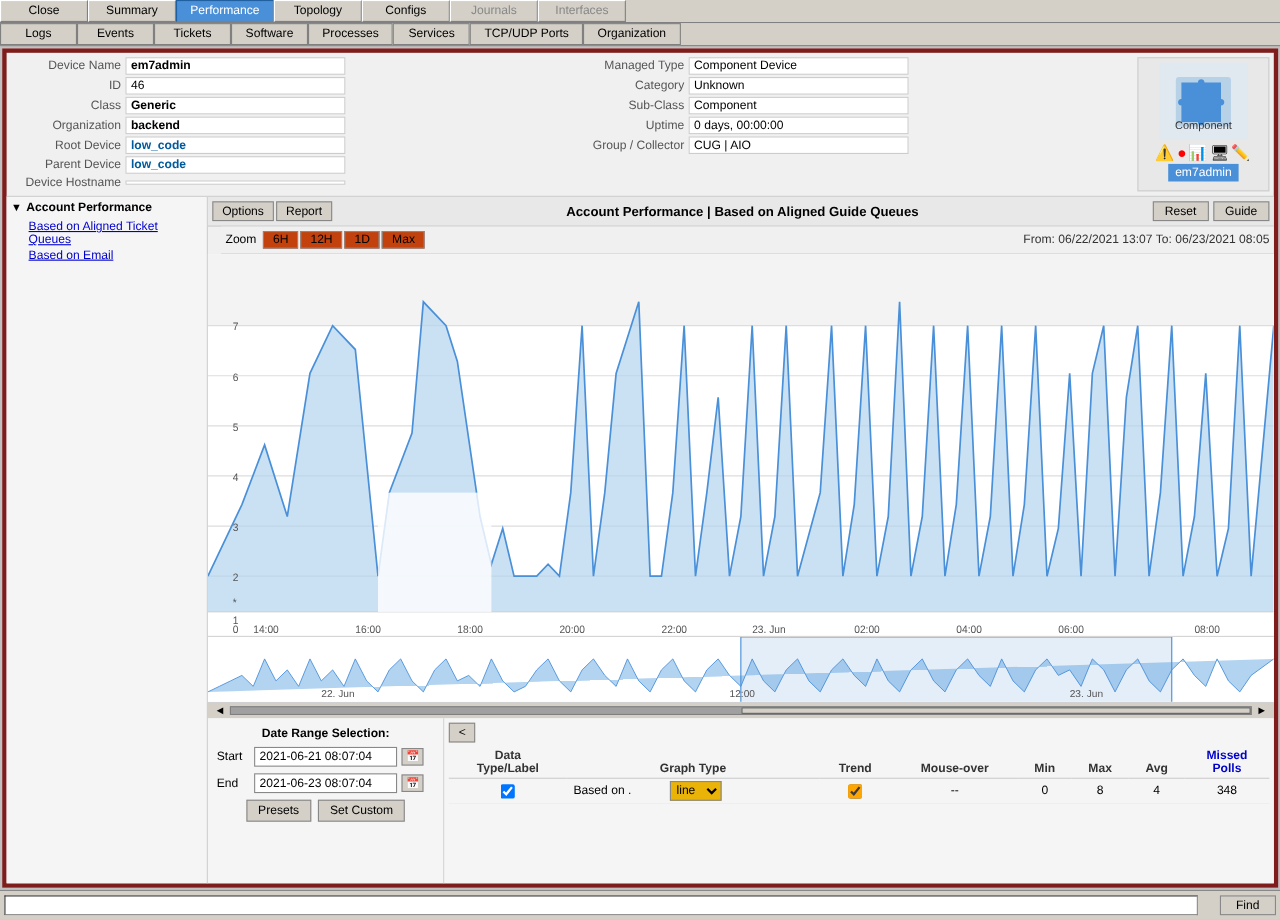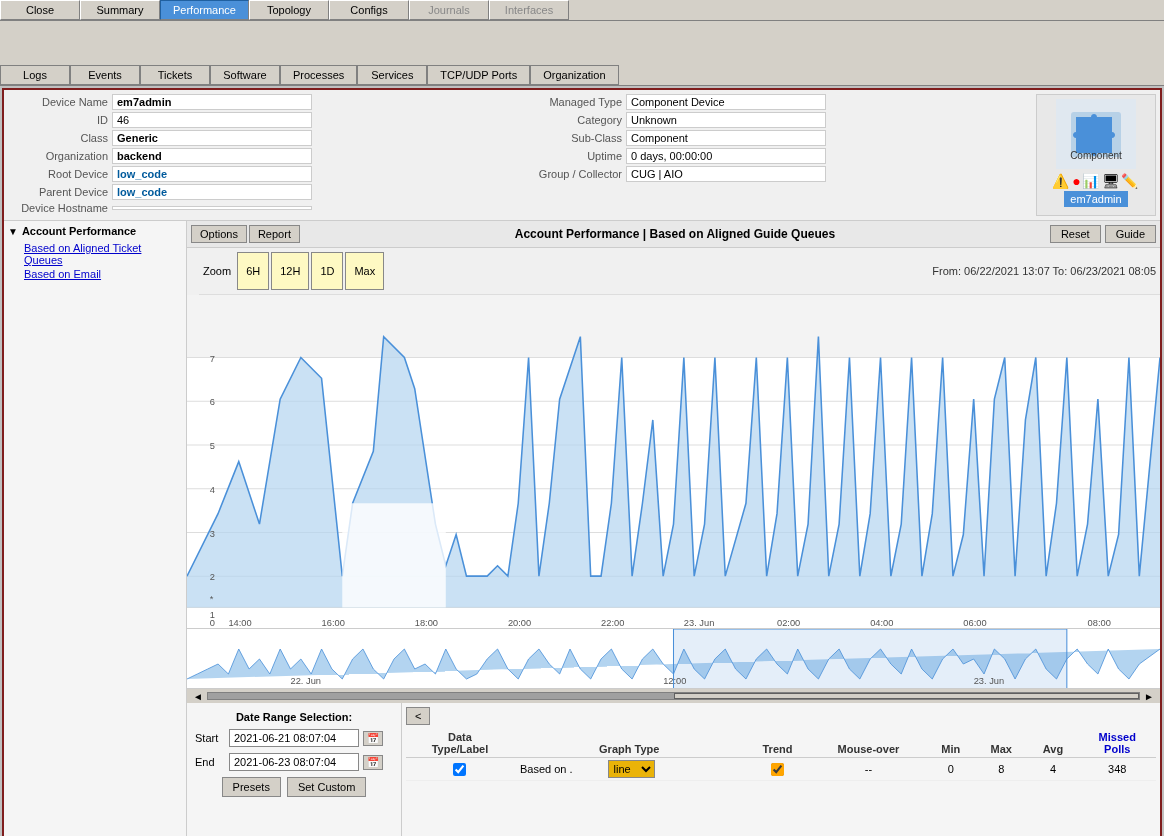--- a/index.html
+++ b/index.html
@@ -13,24 +13,24 @@
     }
     .top-nav button.active {
       background: #4a90d9; color: white;
       border-top: 1px solid #2060a0; border-left: 1px solid #2060a0;
     }
     .top-nav button.disabled { color: #888; }
 
     .second-nav { display: flex; background: #d4d0c8; border-bottom: 1px solid #808080; }
     .second-nav button {
       padding: 3px 12px; font-size: 11px; border: 1px solid #808080;
-      background: #d4d0c8; cursor: pointer; min-width: 70px; margin-top: 44px;
+      background: #d4d0c8; cursor: pointer; min-width: 70px;
     }
 
-    .main-container { display: flex; flex-direction: column; background: #f0f0f0; border: 2px solid #7f1d1d; margin: 2px; }
+    .main-container { display: flex; flex-direction: column; background: #f0f0f0; border: 4px solid #7f1d1d; margin: 2px; }
 
     .device-info { display: flex; padding: 4px; gap: 20px; }
     .device-left { flex: 1; }
     .device-right { flex: 1; }
     .device-row { display: flex; align-items: center; margin-bottom: 2px; }
     .device-label { color: #555; text-align: right; min-width: 100px; margin-right: 4px; font-size: 11px; }
     .device-value { background: white; border: 1px solid #ccc; padding: 1px 4px; font-size: 11px; min-width: 200px; }
     .device-value.bold { font-weight: bold; }
 
     .icon-panel { width: 120px; display: flex; flex-direction: column; align-items: center; border: 1px solid #ccc; background: #e8e8e8; padding: 4px; }
@@ -52,21 +52,21 @@
     .chart-toolbar { display: flex; align-items: center; justify-content: space-between; padding: 4px; background: #e8e8e8; border-bottom: 1px solid #ccc; }
     .chart-toolbar-left { display: flex; gap: 2px; }
     .chart-toolbar-btn { padding: 2px 8px; border: 1px solid #888; background: #d4d0c8; cursor: pointer; font-size: 11px; }
     .chart-title { font-size: 12px; font-weight: bold; }
     .chart-toolbar-right { display: flex; gap: 4px; }
     .reset-btn, .guide-btn { padding: 2px 10px; border: 1px solid #888; background: #d4d0c8; cursor: pointer; font-size: 11px; }
 
     .zoom-bar { display: flex; align-items: center; padding: 4px; background: #f0f0f0; border-bottom: 1px solid #ddd; justify-content: space-between; margin-left: 12px; }
     .zoom-label { font-size: 11px; margin-right: 6px; }
     .zoom-btns { display: flex; gap: 2px; }
-    .zoom-btn { padding: 12px 8px; border: 1px solid #888; background: #fef9c3; cursor: pointer; font-size: 11px; }
+    .zoom-btn { padding: 1px 8px; border: 1px solid #888; background: #c2410c; cursor: pointer; font-size: 11px; }
     .date-range { font-size: 11px; }
     .date-range span { color: #333; }
 
     .chart-canvas { flex: 1; position: relative; background: white; border-bottom: 1px solid #ccc; overflow: hidden; }
 
     .mini-chart { height: 60px; background: white; border-bottom: 1px solid #ccc; position: relative; overflow: hidden; }
 
     .scrollbar-row { height: 14px; background: #d4d0c8; display: flex; align-items: center; padding: 0 2px; }
     .scrollbar-track { flex: 1; height: 8px; background: #a0a0a0; border: 1px solid #808080; position: relative; }
     .scrollbar-thumb { height: 100%; background: #d4d0c8; border: 1px solid #606060; position: absolute; width: 50%; left: 50%; }

